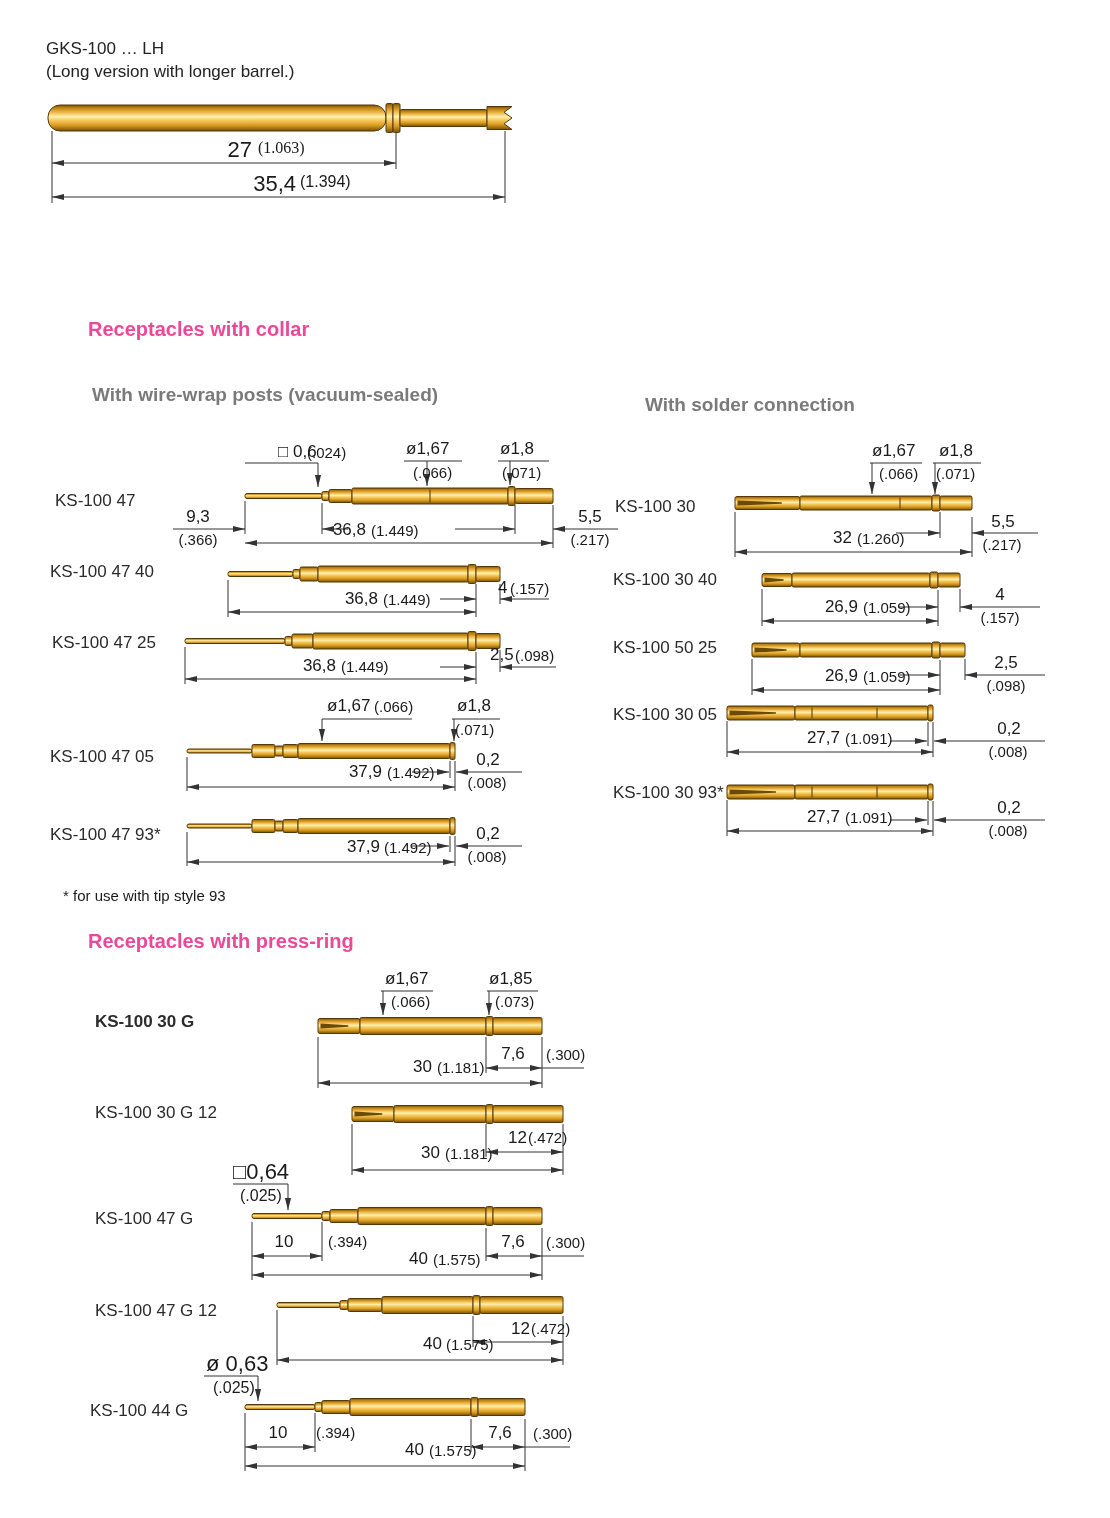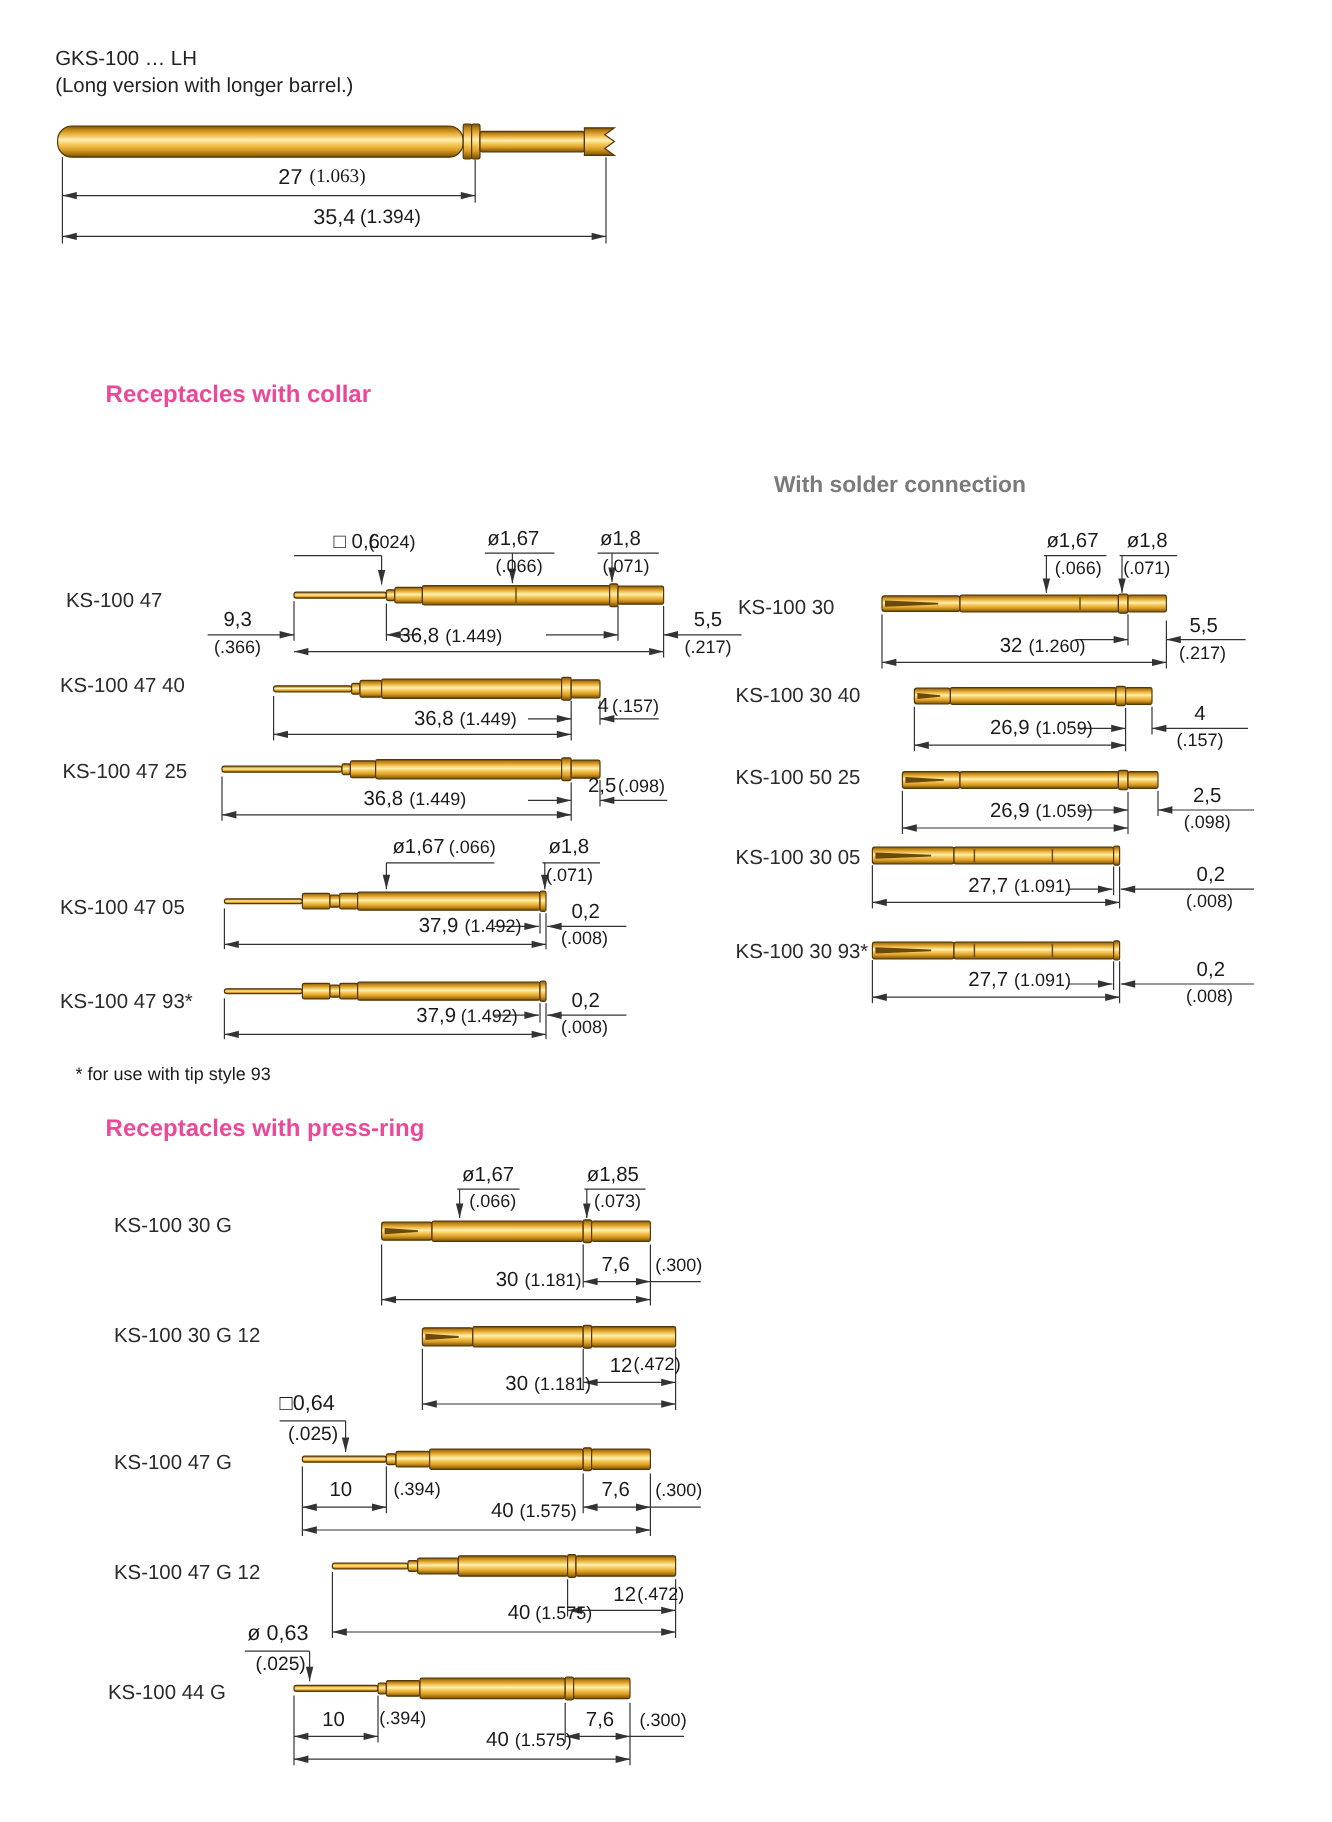--- a/index.html
+++ b/index.html
@@ -8,21 +8,21 @@
   .t{position:absolute;white-space:nowrap;color:#1a1a1a;line-height:1.05;}
   .ac{transform:translateX(-50%);}
   .ar2{transform:translateX(-100%);}
   .ti{font-size:17px;color:#222;}
   .fn{font-size:15px;color:#1a1a1a;}
   .hd1{position:absolute;font-size:20px;font-weight:700;color:#ec4899;white-space:nowrap;}
   .hd2{position:absolute;font-size:19px;font-weight:700;color:#7a7a7a;white-space:nowrap;}
   .lab{font-size:17px;color:#2b2b2b;}
   .mm{font-size:17px;}
   .in{font-size:15px;}
-  .mm18{font-size:18px;}
+  .mm18{font-size:22px;}
   .in16{font-size:16px;}
   .gold{fill:url(#gold);stroke:#53380a;stroke-width:1;}
   .sep{stroke:#6b4a08;stroke-width:1.2;}
   .slotw{fill:#6b4a08;}
   .dl{stroke:#333;stroke-width:1;}
   .ah{fill:#333;stroke:none;}
 </style>
 </head>
 <body>
 
@@ -368,34 +368,35 @@
         <line class="dl" x1="245" y1="1466" x2="525" y2="1466"></line>
         <polygon class="ah" points="245,1466 257,1462.9 257,1469.1"></polygon>
         <polygon class="ah" points="525,1466 513,1462.9 513,1469.1"></polygon>
       </g>
     </svg>
 
   <div class="t ti" style="left:46px;top:40px">GKS-100 … LH</div>
   <div class="t ti" style="left:46px;top:63px">(Long version with longer barrel.)</div>
 
   <div class="hd1" style="left:88px;top:318px">Receptacles with collar</div>
+  <div class="hd2" style="left:92px;top:384px">With wire-wrap posts (vacuum-sealed)</div>
   <div class="hd2" style="left:645px;top:394px">With solder connection</div>
   <div class="hd1" style="left:88px;top:930px">Receptacles with press-ring</div>
   <div class="t fn" style="left:63px;top:888px">* for use with tip style 93</div>
 <div class="t lab" style="left: 55px; top: 492px;">KS-100 47</div>
     <div class="t lab" style="left: 50px; top: 563px;">KS-100 47 40</div>
     <div class="t lab" style="left: 52px; top: 634px;">KS-100 47 25</div>
     <div class="t lab" style="left: 50px; top: 748px;">KS-100 47 05</div>
     <div class="t lab" style="left: 50px; top: 826px;">KS-100 47 93*</div>
     <div class="t lab" style="left: 615px; top: 498px;">KS-100 30</div>
     <div class="t lab" style="left: 613px; top: 571px;">KS-100 30 40</div>
     <div class="t lab" style="left: 613px; top: 639px;">KS-100 50 25</div>
     <div class="t lab" style="left: 613px; top: 706px;">KS-100 30 05</div>
     <div class="t lab" style="left: 613px; top: 784px;">KS-100 30 93*</div>
-    <div class="t lab" style="left: 95px; top: 1013px;">KS-100 30 G</div>
+    <div class="t lab" style="left: 95px; top: 1013px; font-weight: bold;">KS-100 30 G</div>
     <div class="t lab" style="left: 95px; top: 1104px;">KS-100 30 G 12</div>
     <div class="t lab" style="left: 95px; top: 1210px;">KS-100 47 G</div>
     <div class="t lab" style="left: 95px; top: 1302px;">KS-100 47 G 12</div>
     <div class="t lab" style="left: 90px; top: 1402px;">KS-100 44 G</div>
     <div class="t mm18 ar2" style="left: 252px; top: 138px;">27</div>
     <div class="t in16" style="left: 258px; top: 140px; font-family: Liberation Serif, serif;">(1.063)</div>
     <div class="t mm18 ar2" style="left: 296px; top: 172px;">35,4</div>
     <div class="t in16" style="left: 300px; top: 174px;">(1.394)</div>
     <div class="t mm" style="left: 246px; top: 443px; margin-left: 32px;">□ 0,6</div>
     <div class="t in" style="left: 307px; top: 445px;">(.024)</div>

